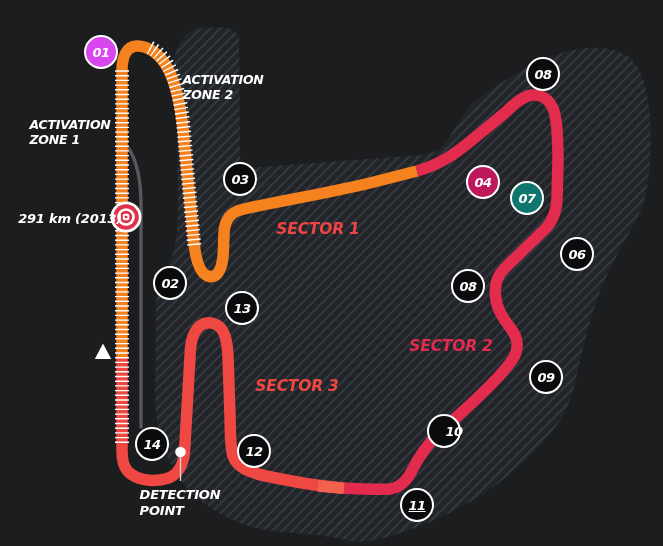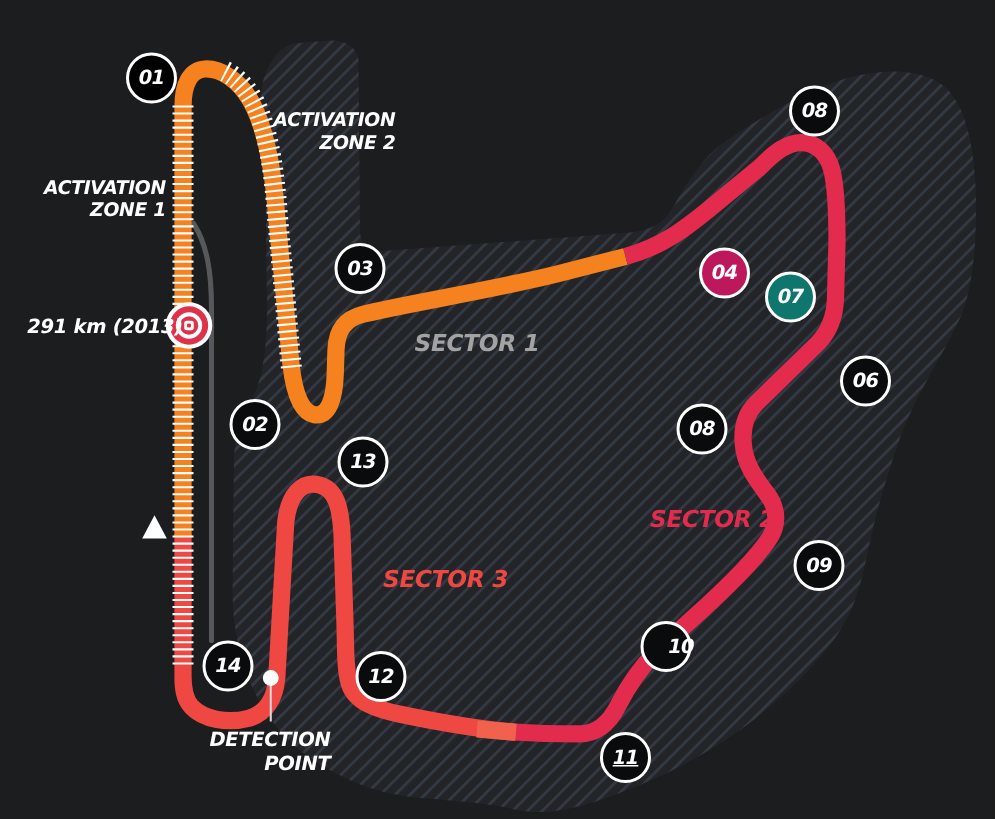--- a/index.html
+++ b/index.html
@@ -3,21 +3,21 @@
 <meta charset="utf-8">
 <style>
   html,body{margin:0;padding:0;background:#1C1D1F;}
   .stage{
     position:relative;width:663px;height:546px;overflow:hidden;
     font-family:"DejaVu Sans","Liberation Sans",sans-serif;
   }
   .stage svg{position:absolute;left:0;top:0;}
   .label{
     position:absolute;transform:translate(-50%,-50%);
-    font-weight:bold;font-style:italic;white-space:nowrap;text-align:right;
+    font-weight:bold;font-style:italic;white-space:nowrap;text-align:left;
     color:#fff;letter-spacing:-.2px;
   }
   .zone-label{font-size:12.5px;line-height:15px;}
   .sector-label{font-size:15.5px;}
   .distance-label{
     position:absolute;left:16px;top:211px;width:106px;text-align:right;
     font-weight:bold;font-style:italic;font-size:13px;color:#fff;letter-spacing:-.2px;
   }
   .detection-label{font-size:13px;line-height:15.5px;}
   .turn-marker{
@@ -142,31 +142,31 @@
     <div>ZONE 1</div>
   </div>
 
   <div class="label zone-label" style="left:223px;top:87px;">
     <div>ACTIVATION</div>
     <div>ZONE 2</div>
   </div>
 
   <div class="distance-label">291 km (2013)</div>
 
-  <div class="label sector-label" style="left: 318px; top: 229px; color: #a3a3a3;">SECTOR 1</div>
-  <div class="label sector-label" style="left: 451px; top: 346px; color: rgb(227, 43, 78); margin-left: 24px;">SECTOR 2</div>
+  <div class="label sector-label" style="left: 318px; top: 229px; color: #ef4444;">SECTOR 1</div>
+  <div class="label sector-label" style="left: 451px; top: 346px; color: rgb(227, 43, 78);">SECTOR 2</div>
   <div class="label sector-label" style="left: 297px; top: 386px; color: rgb(239, 71, 66);">SECTOR 3</div>
 
   <div class="label detection-label" style="left:180px;top:502px;">
     <div>DETECTION</div>
     <div>POINT</div>
   </div>
 
   <div id="turn-markers">
-      <div class="turn-marker" style="left: 84px; top: 35px; background: #000000; border-color: rgb(255, 255, 255);">
+      <div class="turn-marker" style="left: 84px; top: 35px; background: #d946ef; border-color: rgb(255, 255, 255);">
         <span>01</span>
       </div>
       <div class="turn-marker" style="left: 153px; top: 266px; background: rgb(10, 11, 13); border-color: rgb(255, 255, 255);">
         <span>02</span>
       </div>
       <div class="turn-marker" style="left: 223px; top: 162px; background: rgb(10, 11, 13); border-color: rgb(255, 255, 255);">
         <span>03</span>
       </div>
       <div class="turn-marker" style="left: 466px; top: 165px; background: #be185d; border-color: rgb(255, 255, 255);">
         <span>04</span>

